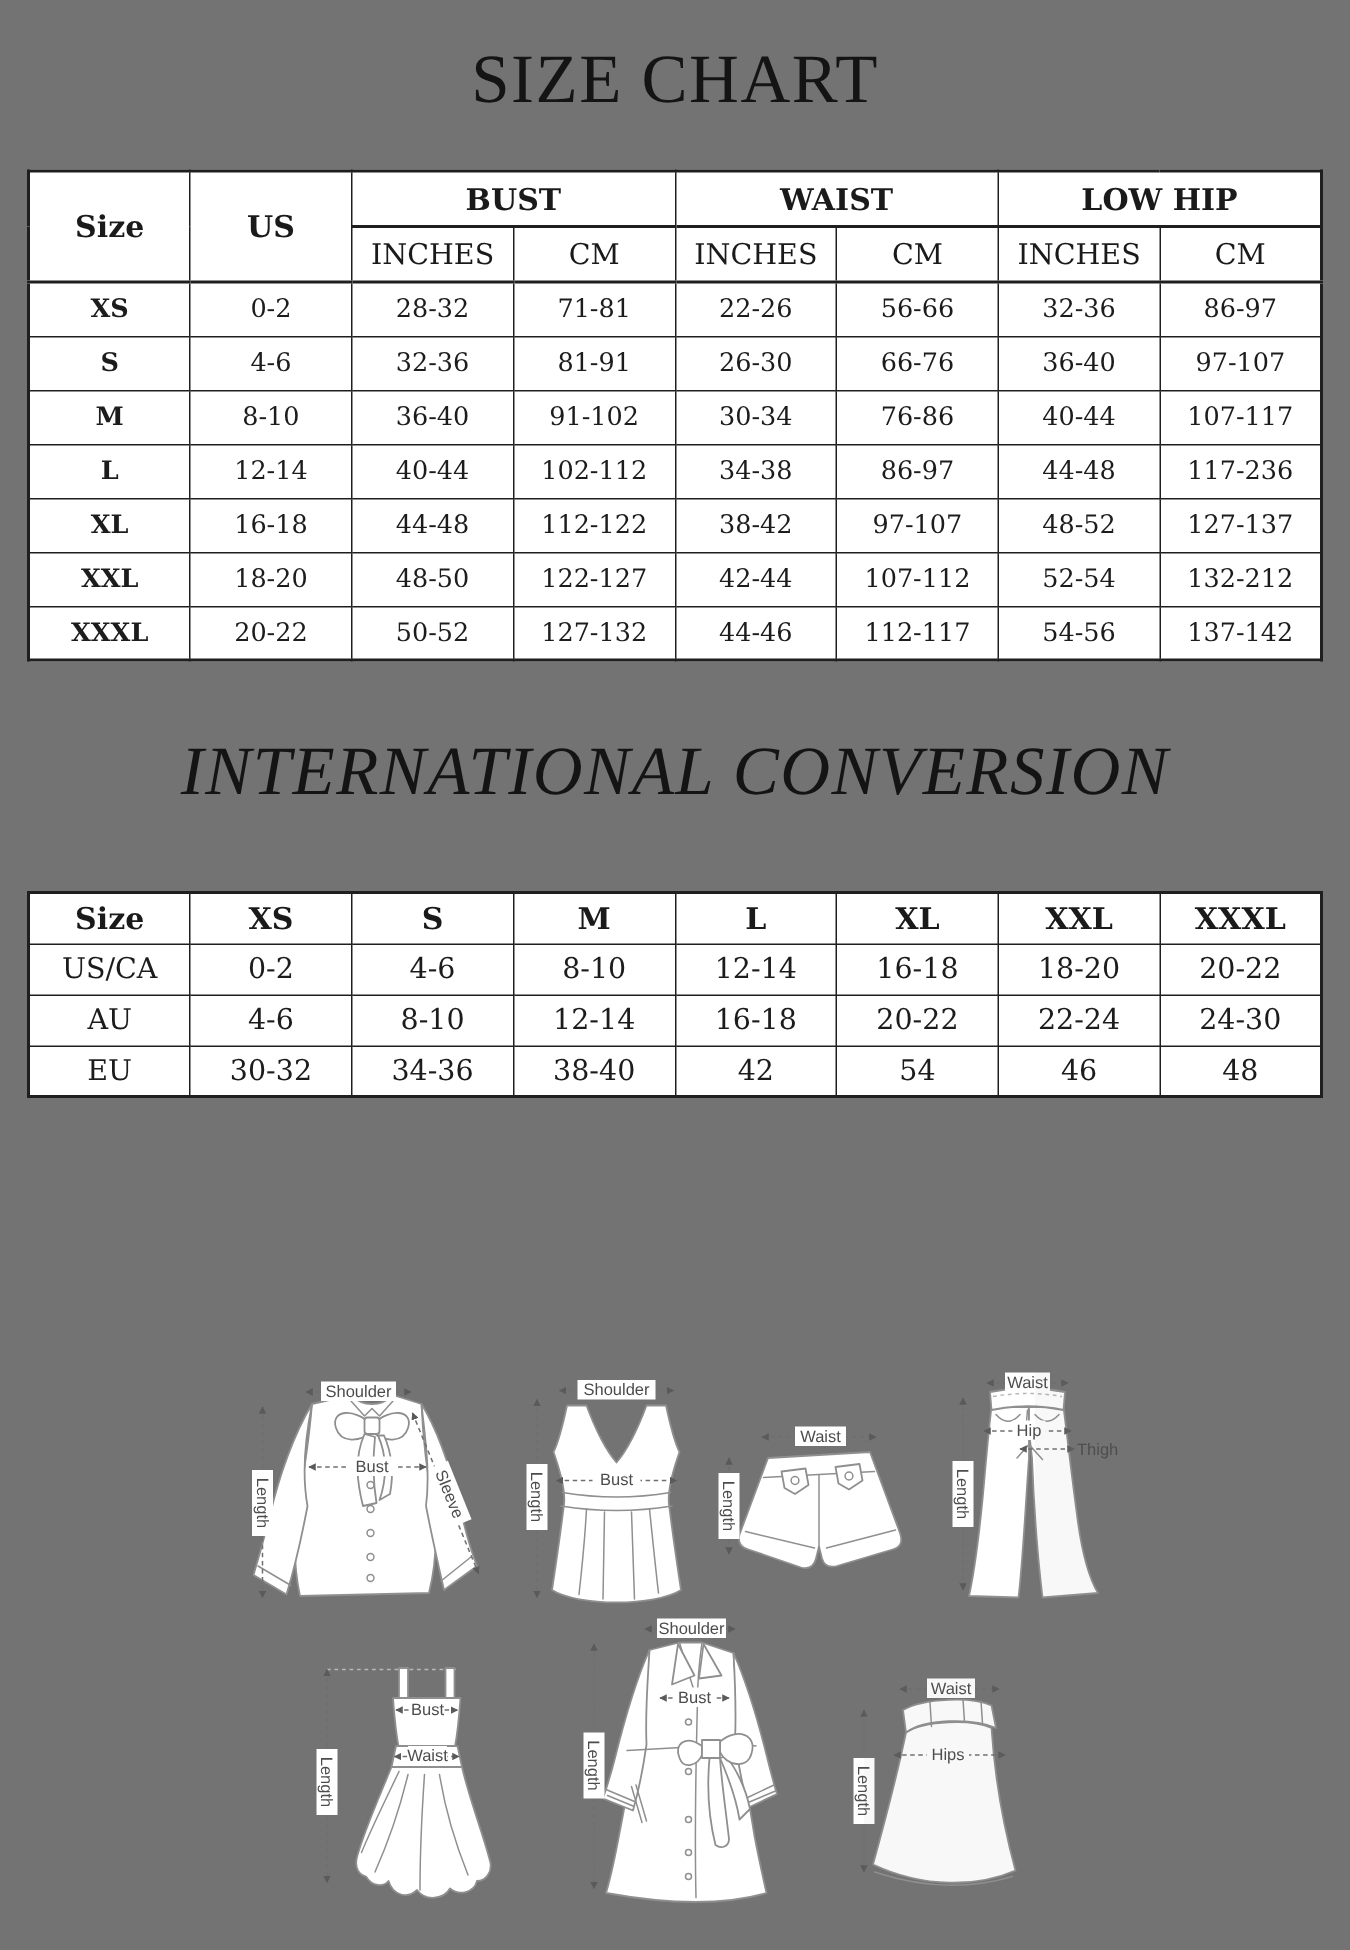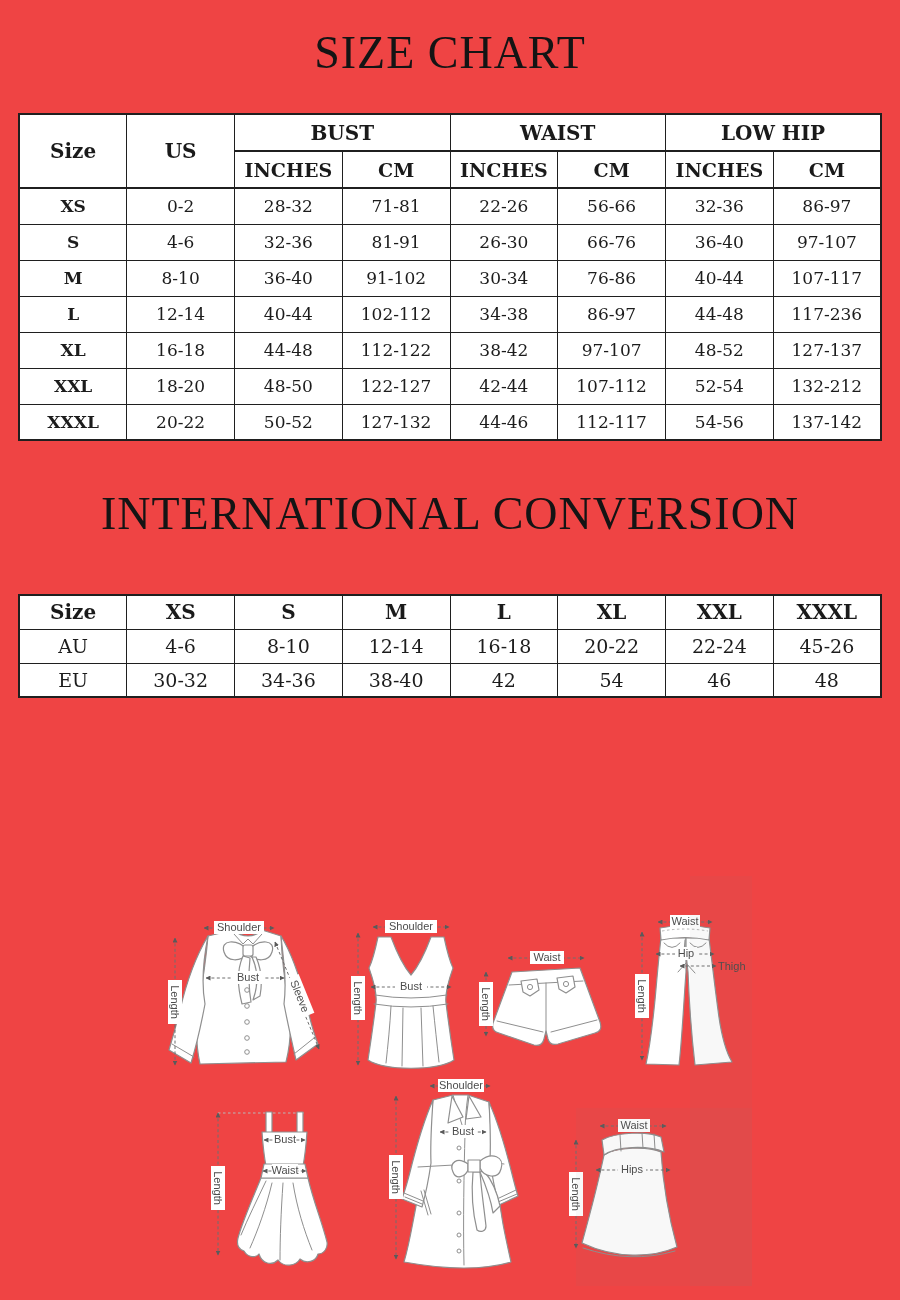--- a/index.html
+++ b/index.html
@@ -1,33 +1,33 @@
 <!DOCTYPE html>
 <html><head>
 <meta charset="utf-8">
 <style>
   html,body{margin:0;padding:0;background:#ffffff;}
-  #page{position:relative;width:900px;height:1300px;background:#ef4444;overflow:hidden;
+  #page{position:relative;width:900px;height:1300px;background:#737373;overflow:hidden;
         font-family:"DejaVu Serif",serif;color:#1a1a1a;}
   .title{position:absolute;left:0;width:100%;text-align:center;
          font-family:"Liberation Serif",serif;font-size:46px;letter-spacing:1px;
          color:#141414;line-height:1.1;white-space:nowrap;}
   #title-size{top:28px;}
-  #title-conv{top:489px;}
+  #title-conv{top:489px;font-style:italic;}
   #title-measure{top:810px;}
 
   table{border-collapse:collapse;table-layout:fixed;position:absolute;background:#fff;}
   #size-table{left:18px;top:113px;width:864px;border:2px solid #1f1f1f;}
   #size-table th,#size-table td{border:1px solid #1f1f1f;text-align:center;vertical-align:middle;padding:0;}
   #size-table thead th{border-bottom-width:2px;}
   #size-table thead tr{height:37px;}
   #size-table tbody tr{height:36px;}
   #size-table td{font-size:17px;color:#1c1c1c;}
   .h{font-weight:bold;font-size:20px;}
-  .sh{font-weight:bold;font-size:19px;}
+  .sh{font-weight:normal;font-size:19px;}
   .sz{font-weight:bold;font-size:20px;}
 
   #conv-table{left:18px;top:594px;width:864px;border:2px solid #1f1f1f;}
   #conv-table th,#conv-table td{border:1px solid #1f1f1f;text-align:center;vertical-align:middle;padding:0;}
   #conv-table tr{height:34px;}
   #conv-table td{font-size:19px;color:#1c1c1c;}
 
   .sk{position:absolute;}
   #sk-blouse{left:148px;top:908px;}
   #sk-tank{left:345px;top:905px;}
@@ -187,28 +187,38 @@
         <th class="h">S</th>
         <th class="h">M</th>
         <th class="h">L</th>
         <th class="h">XL</th>
         <th class="h">XXL</th>
         <th class="h">XXXL</th>
       </tr>
     </thead>
     <tbody>
       <tr>
+        <td>US/CA</td>
+        <td>0-2</td>
+        <td>4-6</td>
+        <td>8-10</td>
+        <td>12-14</td>
+        <td>16-18</td>
+        <td>18-20</td>
+        <td>20-22</td>
+      </tr>
+      <tr>
         <td>AU</td>
         <td>4-6</td>
         <td>8-10</td>
         <td>12-14</td>
         <td>16-18</td>
         <td>20-22</td>
         <td>22-24</td>
-        <td>45-26</td>
+        <td>24-30</td>
       </tr>
       <tr>
         <td>EU</td>
         <td>30-32</td>
         <td>34-36</td>
         <td>38-40</td>
         <td>42</td>
         <td>54</td>
         <td>46</td>
         <td>48</td>

